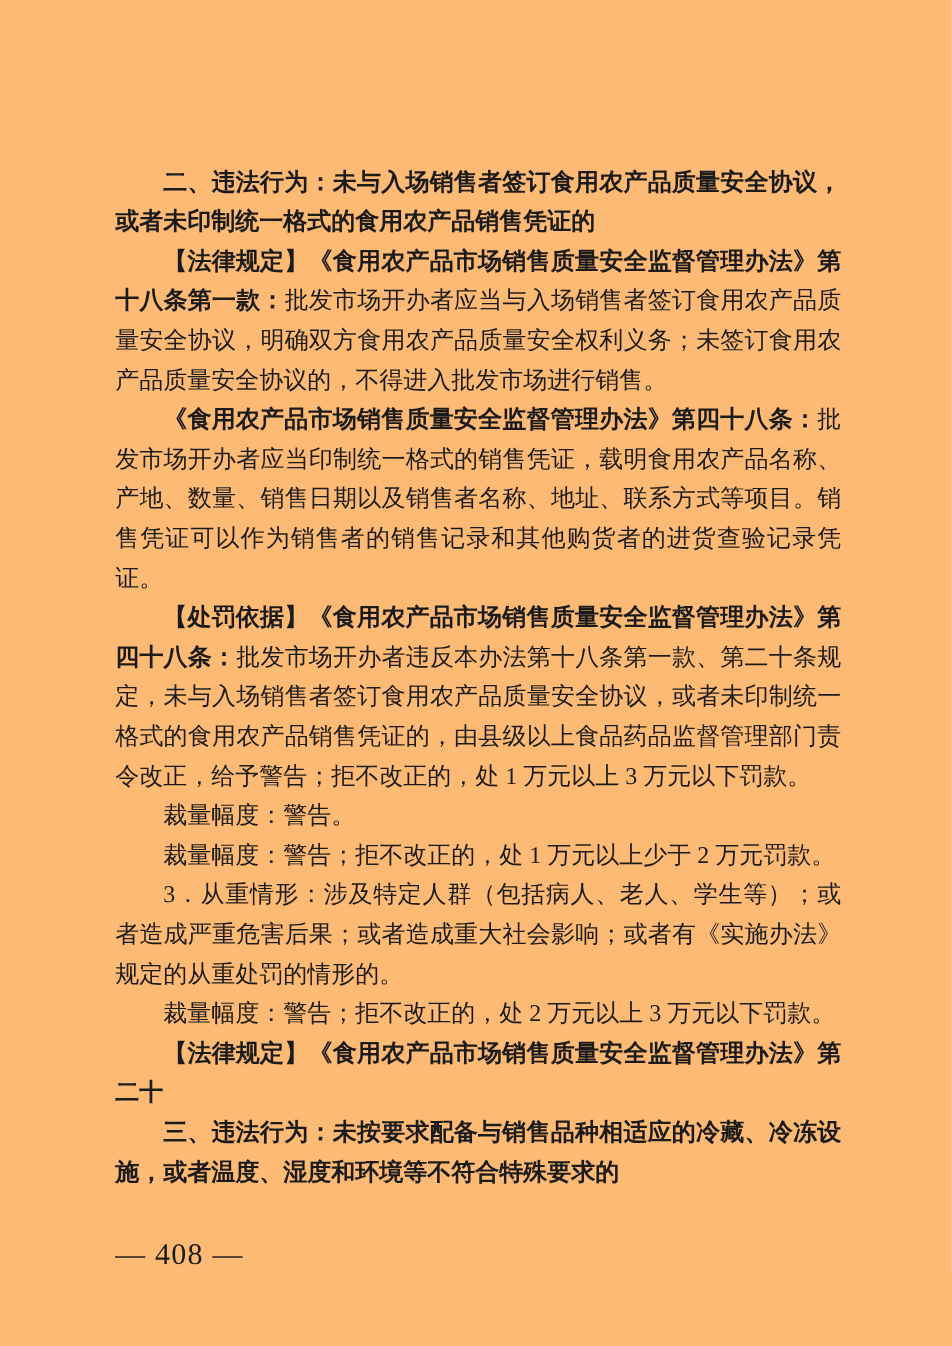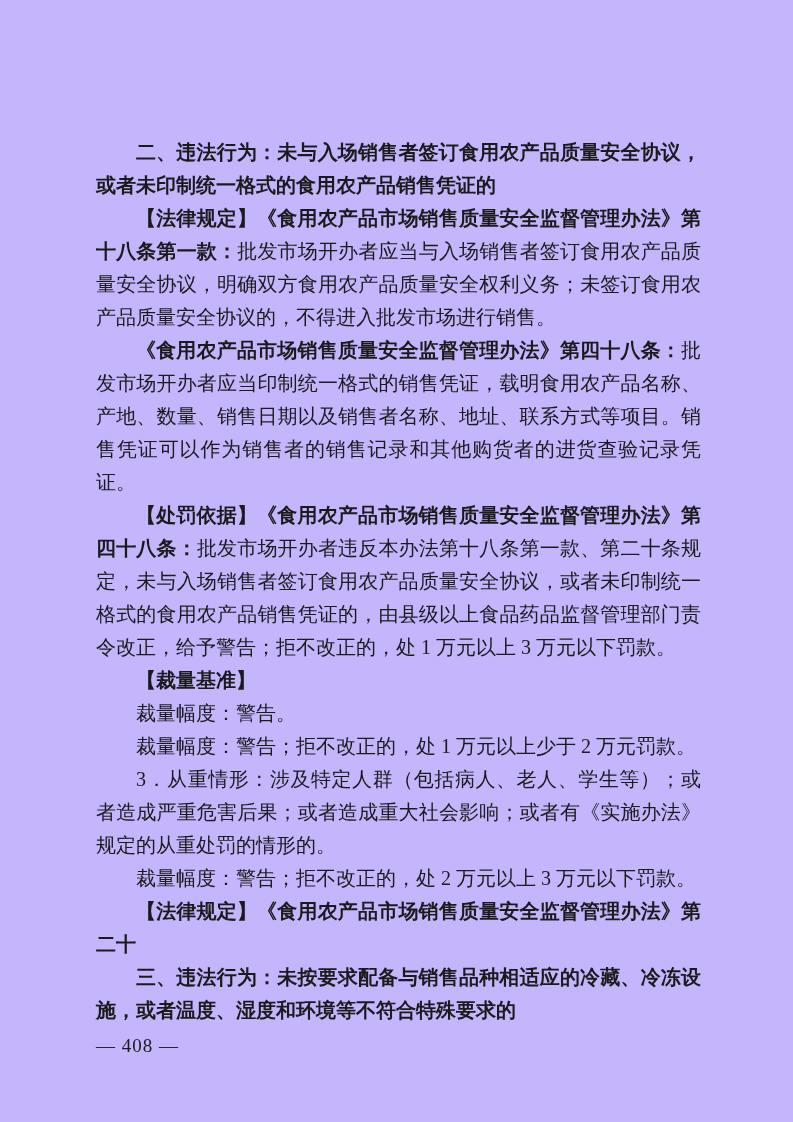--- a/index.html
+++ b/index.html
@@ -10,21 +10,21 @@
     width: 793px;
     height: 1122px;
     background: #ffffff;
     position: relative;
     overflow: hidden;
     font-family: "Liberation Serif", "DejaVu Serif", serif;
   }
   .page {
     position: absolute;
     inset: 0;
-    background: #c4b5fd;
+    background: #fdba74;
     padding-left: 12px;
   }
   .content {
     position: absolute;
     left: 96px;
     top: 136px;
     width: 605px;
     color: #1b1b1b;
   }
   .para {
@@ -35,36 +35,35 @@
     text-indent: 2em;
     word-break: break-all;
   }
   .para .seg-bold {
     font-weight: bold;
   }
   .pagenum {
     position: absolute;
     left: 96px;
     top: 1034px;
-    font-size: 19px;
+    font-size: 25px;
     line-height: 24px;
     color: #1b1b1b;
     letter-spacing: 1px;
   }
 </style>
 </head>
 <body>
 
 <div class="page">
   <div class="content">
       <p class="para"><span class="seg-bold">二、违法行为：未与入场销售者签订食用农产品质量安全协议，或者未印制统一格式的食用农产品销售凭证的</span></p>
       <p class="para"><span class="seg-bold">【法律规定】《食用农产品市场销售质量安全监督管理办法》第十八条第一款：</span><span class="seg-regular">批发市场开办者应当与入场销售者签订食用农产品质量安全协议，明确双方食用农产品质量安全权利义务；未签订食用农产品质量安全协议的，不得进入批发市场进行销售。</span></p>
       <p class="para"><span class="seg-bold">《食用农产品市场销售质量安全监督管理办法》第四十八条：</span><span class="seg-regular">批发市场开办者应当印制统一格式的销售凭证，载明食用农产品名称、产地、数量、销售日期以及销售者名称、地址、联系方式等项目。销售凭证可以作为销售者的销售记录和其他购货者的进货查验记录凭证。</span></p>
       <p class="para"><span class="seg-bold">【处罚依据】《食用农产品市场销售质量安全监督管理办法》第四十八条：</span><span class="seg-regular">批发市场开办者违反本办法第十八条第一款、第二十条规定，未与入场销售者签订食用农产品质量安全协议，或者未印制统一格式的食用农产品销售凭证的，由县级以上食品药品监督管理部门责令改正，给予警告；拒不改正的，处 1 万元以上 3 万元以下罚款。</span></p>
-      <p class="para"><span class="seg-bold">【裁量基准】</span></p>
       <p class="para"><span class="seg-regular">裁量幅度：警告。</span></p>
       <p class="para"><span class="seg-regular">裁量幅度：警告；拒不改正的，处 1 万元以上少于 2 万元罚款。</span></p>
       <p class="para"><span class="seg-regular">3．从重情形：涉及特定人群（包括病人、老人、学生等）；或者造成严重危害后果；或者造成重大社会影响；或者有《实施办法》规定的从重处罚的情形的。</span></p>
       <p class="para"><span class="seg-regular">裁量幅度：警告；拒不改正的，处 2 万元以上 3 万元以下罚款。</span></p>
       <p class="para"><span class="seg-bold">【法律规定】《食用农产品市场销售质量安全监督管理办法》第二十</span></p>
       <p class="para"><span class="seg-bold">三、违法行为：未按要求配备与销售品种相适应的冷藏、冷冻设施，或者温度、湿度和环境等不符合特殊要求的</span></p>
     </div>
   <div class="pagenum">— 408 —</div>
 </div>
 

